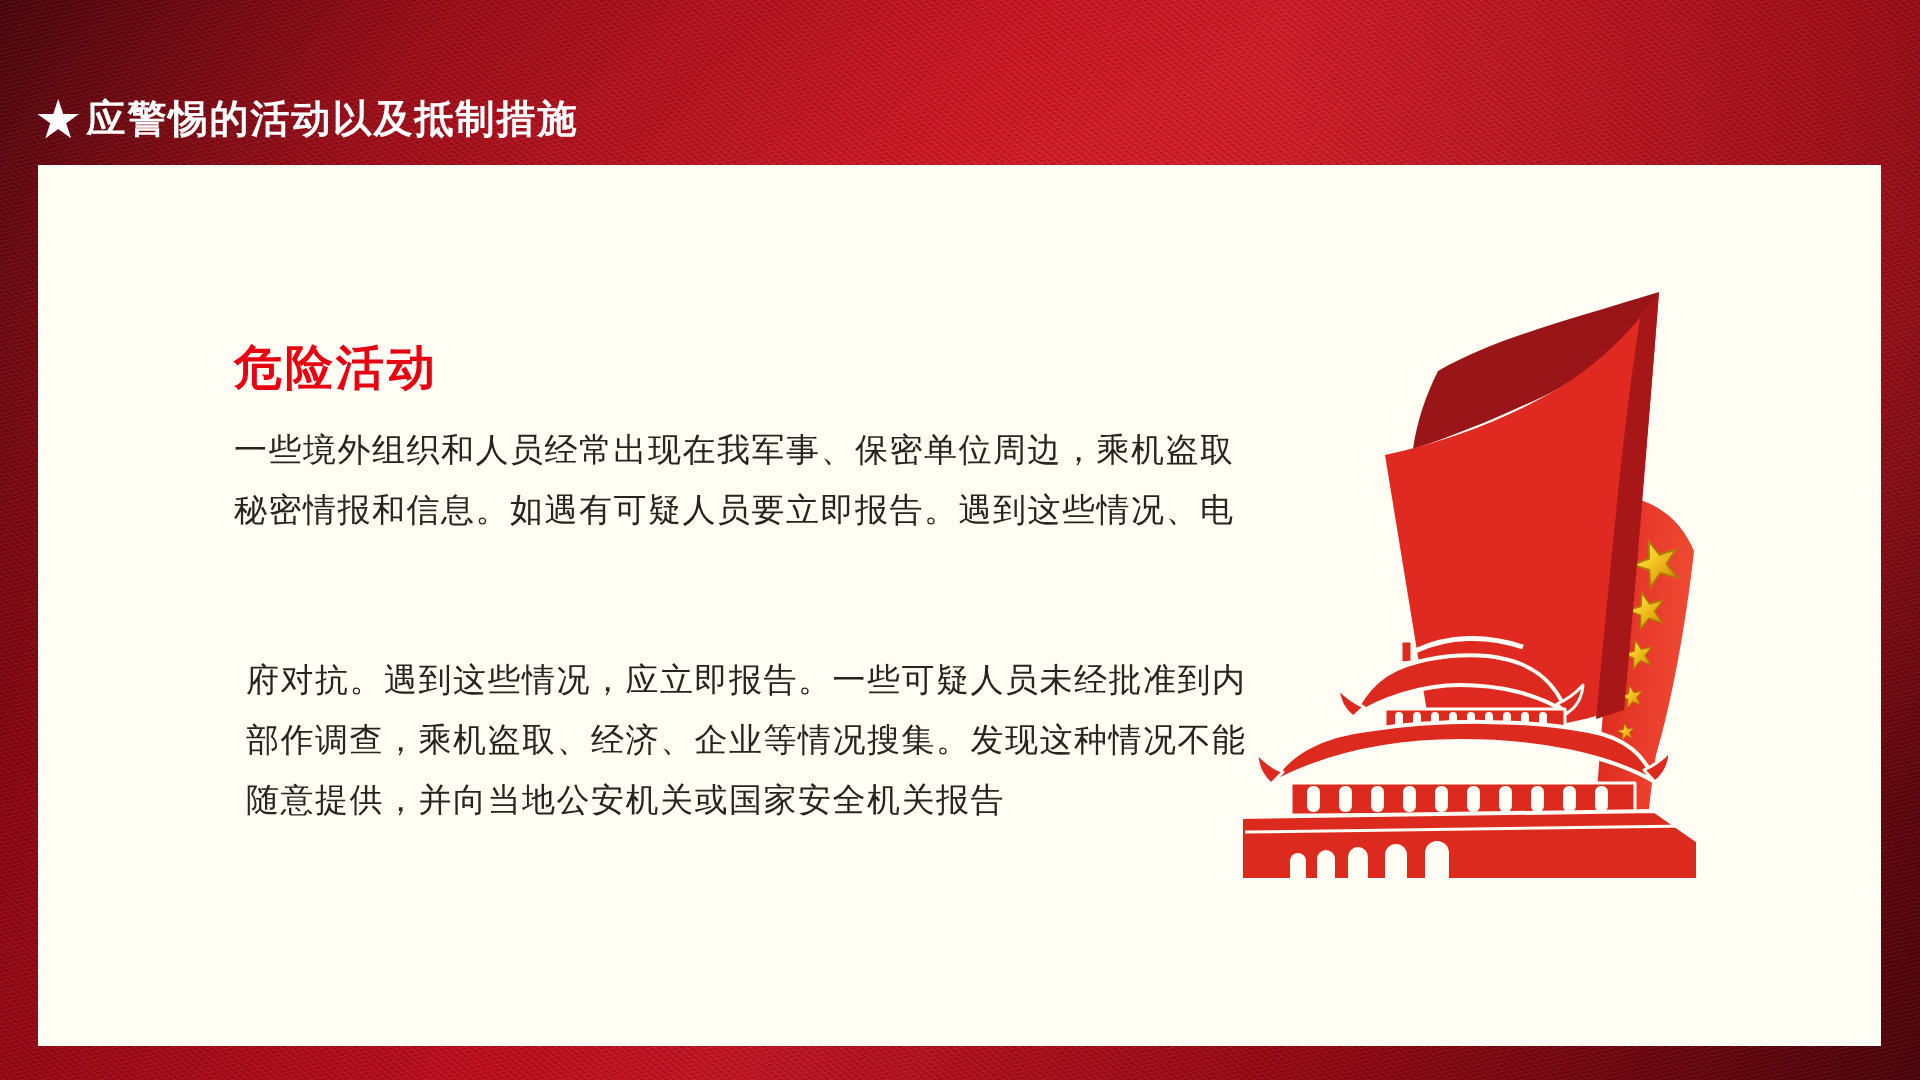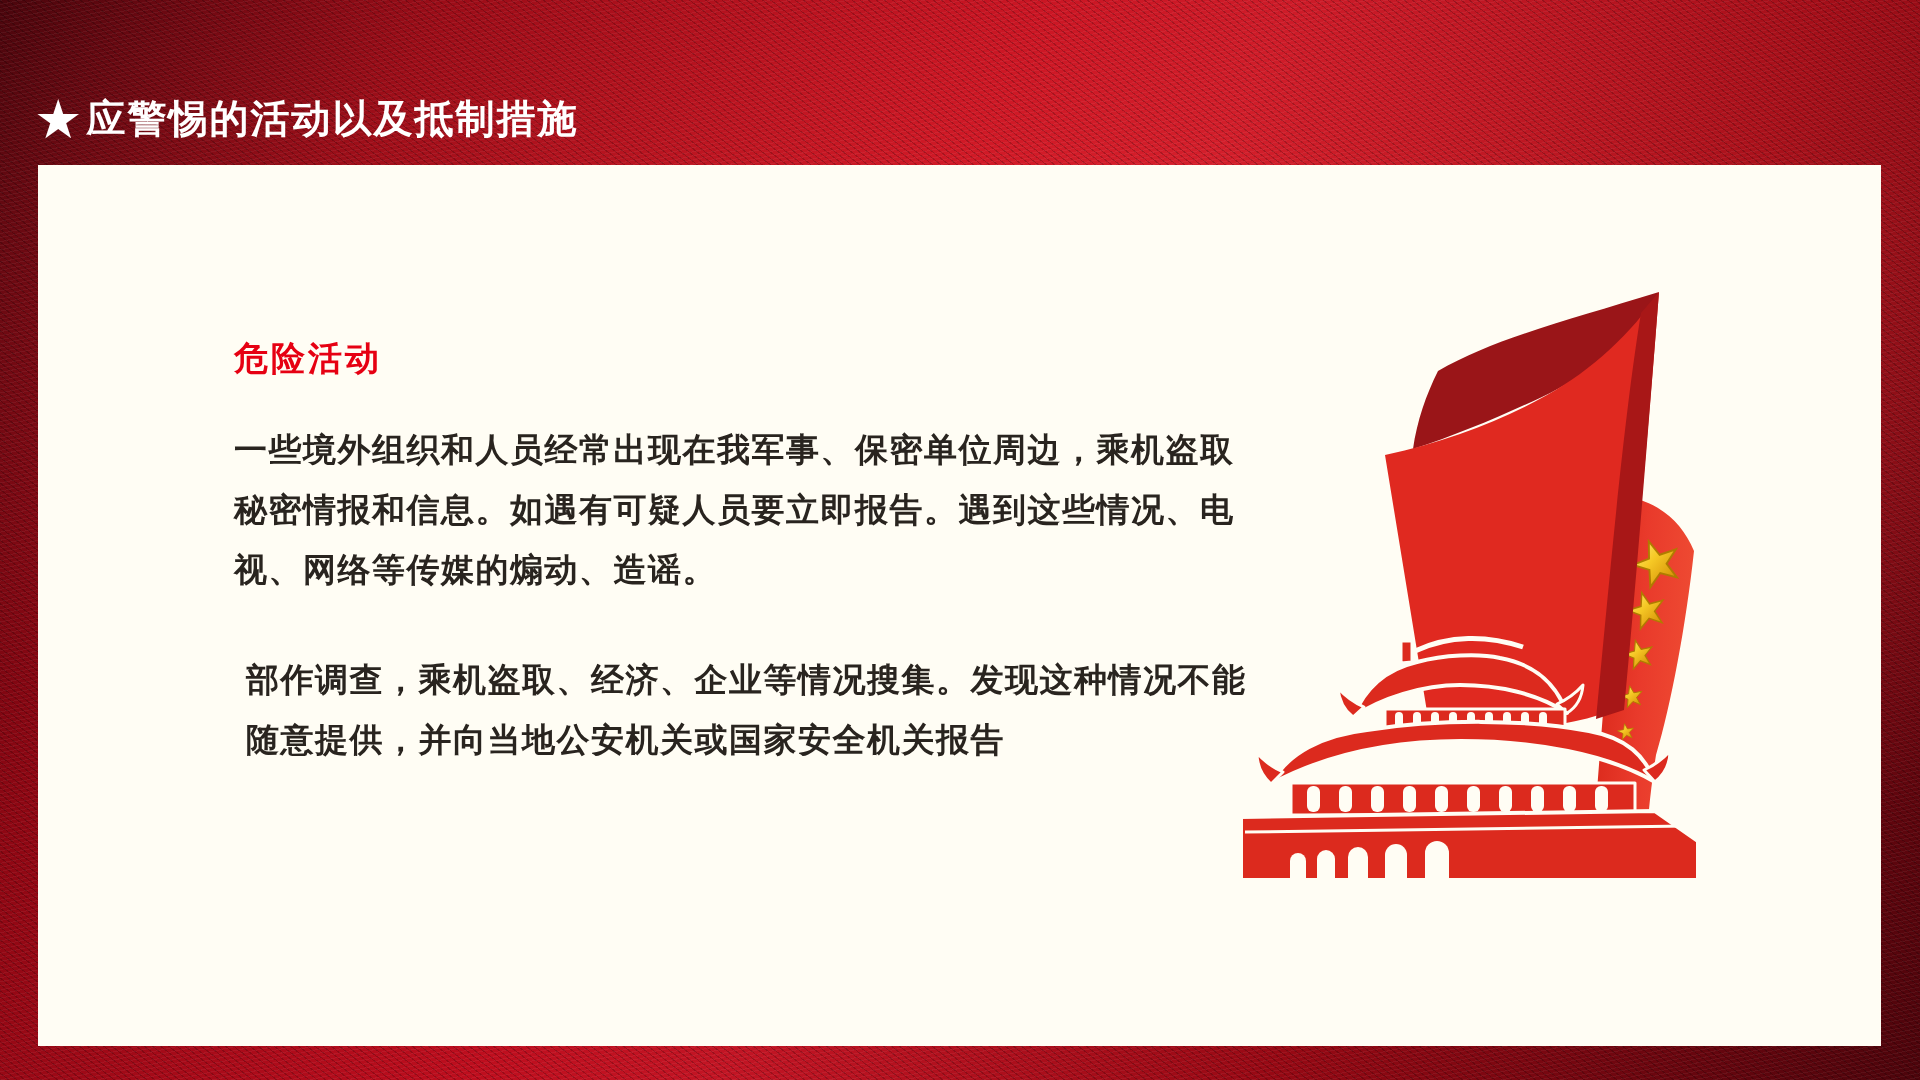--- a/index.html
+++ b/index.html
@@ -22,25 +22,25 @@
     background:#FFFDF4;
   }
   .title-row{
     position:absolute;left:34px;top:84px;height:70px;
     display:flex;align-items:center;color:#ffffff;white-space:nowrap;
   }
   .title-star{font-size:54px;line-height:1;margin-right:4px;}
   .title-text{font-size:39px;font-weight:bold;letter-spacing:2px;}
   .heading{
     position:absolute;left:234px;top:336px;
-    font-size:34px;font-weight:bold;color:#E60012;letter-spacing:3px;
+    font-size:48px;font-weight:bold;color:#E60012;letter-spacing:3px;
   }
   .para{
     position:absolute;width:1010px;color:#29241F;
-    font-size:33px;font-weight:bold;line-height:60px;letter-spacing:1.5px;
+    font-size:33px;font-weight:normal;line-height:60px;letter-spacing:1.5px;
   }
   .para1{left:234px;top:420px;}
   .para2{left:246px;top:650px;}
   .para .line{white-space:nowrap;}
   .illustration{position:absolute;left:1235px;top:283px;width:495px;height:604px;}
 </style>
 </head>
 <body>
 
 <div class="slide">
@@ -51,24 +51,24 @@
   <div class="title-row">
     <span class="title-star">★</span>
     <span class="title-text">应警惕的活动以及抵制措施</span>
   </div>
 
   <div class="heading">危险活动</div>
 
   <div class="para para1">
     <div class="line">一些境外组织和人员经常出现在我军事、保密单位周边，乘机盗取</div>
     <div class="line">秘密情报和信息。如遇有可疑人员要立即报告。遇到这些情况、电</div>
-    <div class="line">视、网络等传媒的煽动、造谣。</div>
   </div>
 
   <div class="para para2">
+    <div class="line">府对抗。遇到这些情况，应立即报告。一些可疑人员未经批准到内</div>
     <div class="line">部作调查，乘机盗取、经济、企业等情况搜集。发现这种情况不能</div>
     <div class="line">随意提供，并向当地公安机关或国家安全机关报告</div>
   </div>
 
   <svg class="illustration" viewBox="0 0 495 604" xmlns="http://www.w3.org/2000/svg">
     <defs>
       <linearGradient id="goldGrad" x1="0" y1="0" x2="0.6" y2="1">
         <stop offset="0" stop-color="#FFE878"></stop>
         <stop offset="0.5" stop-color="#F6C926"></stop>
         <stop offset="1" stop-color="#D9980B"></stop>

